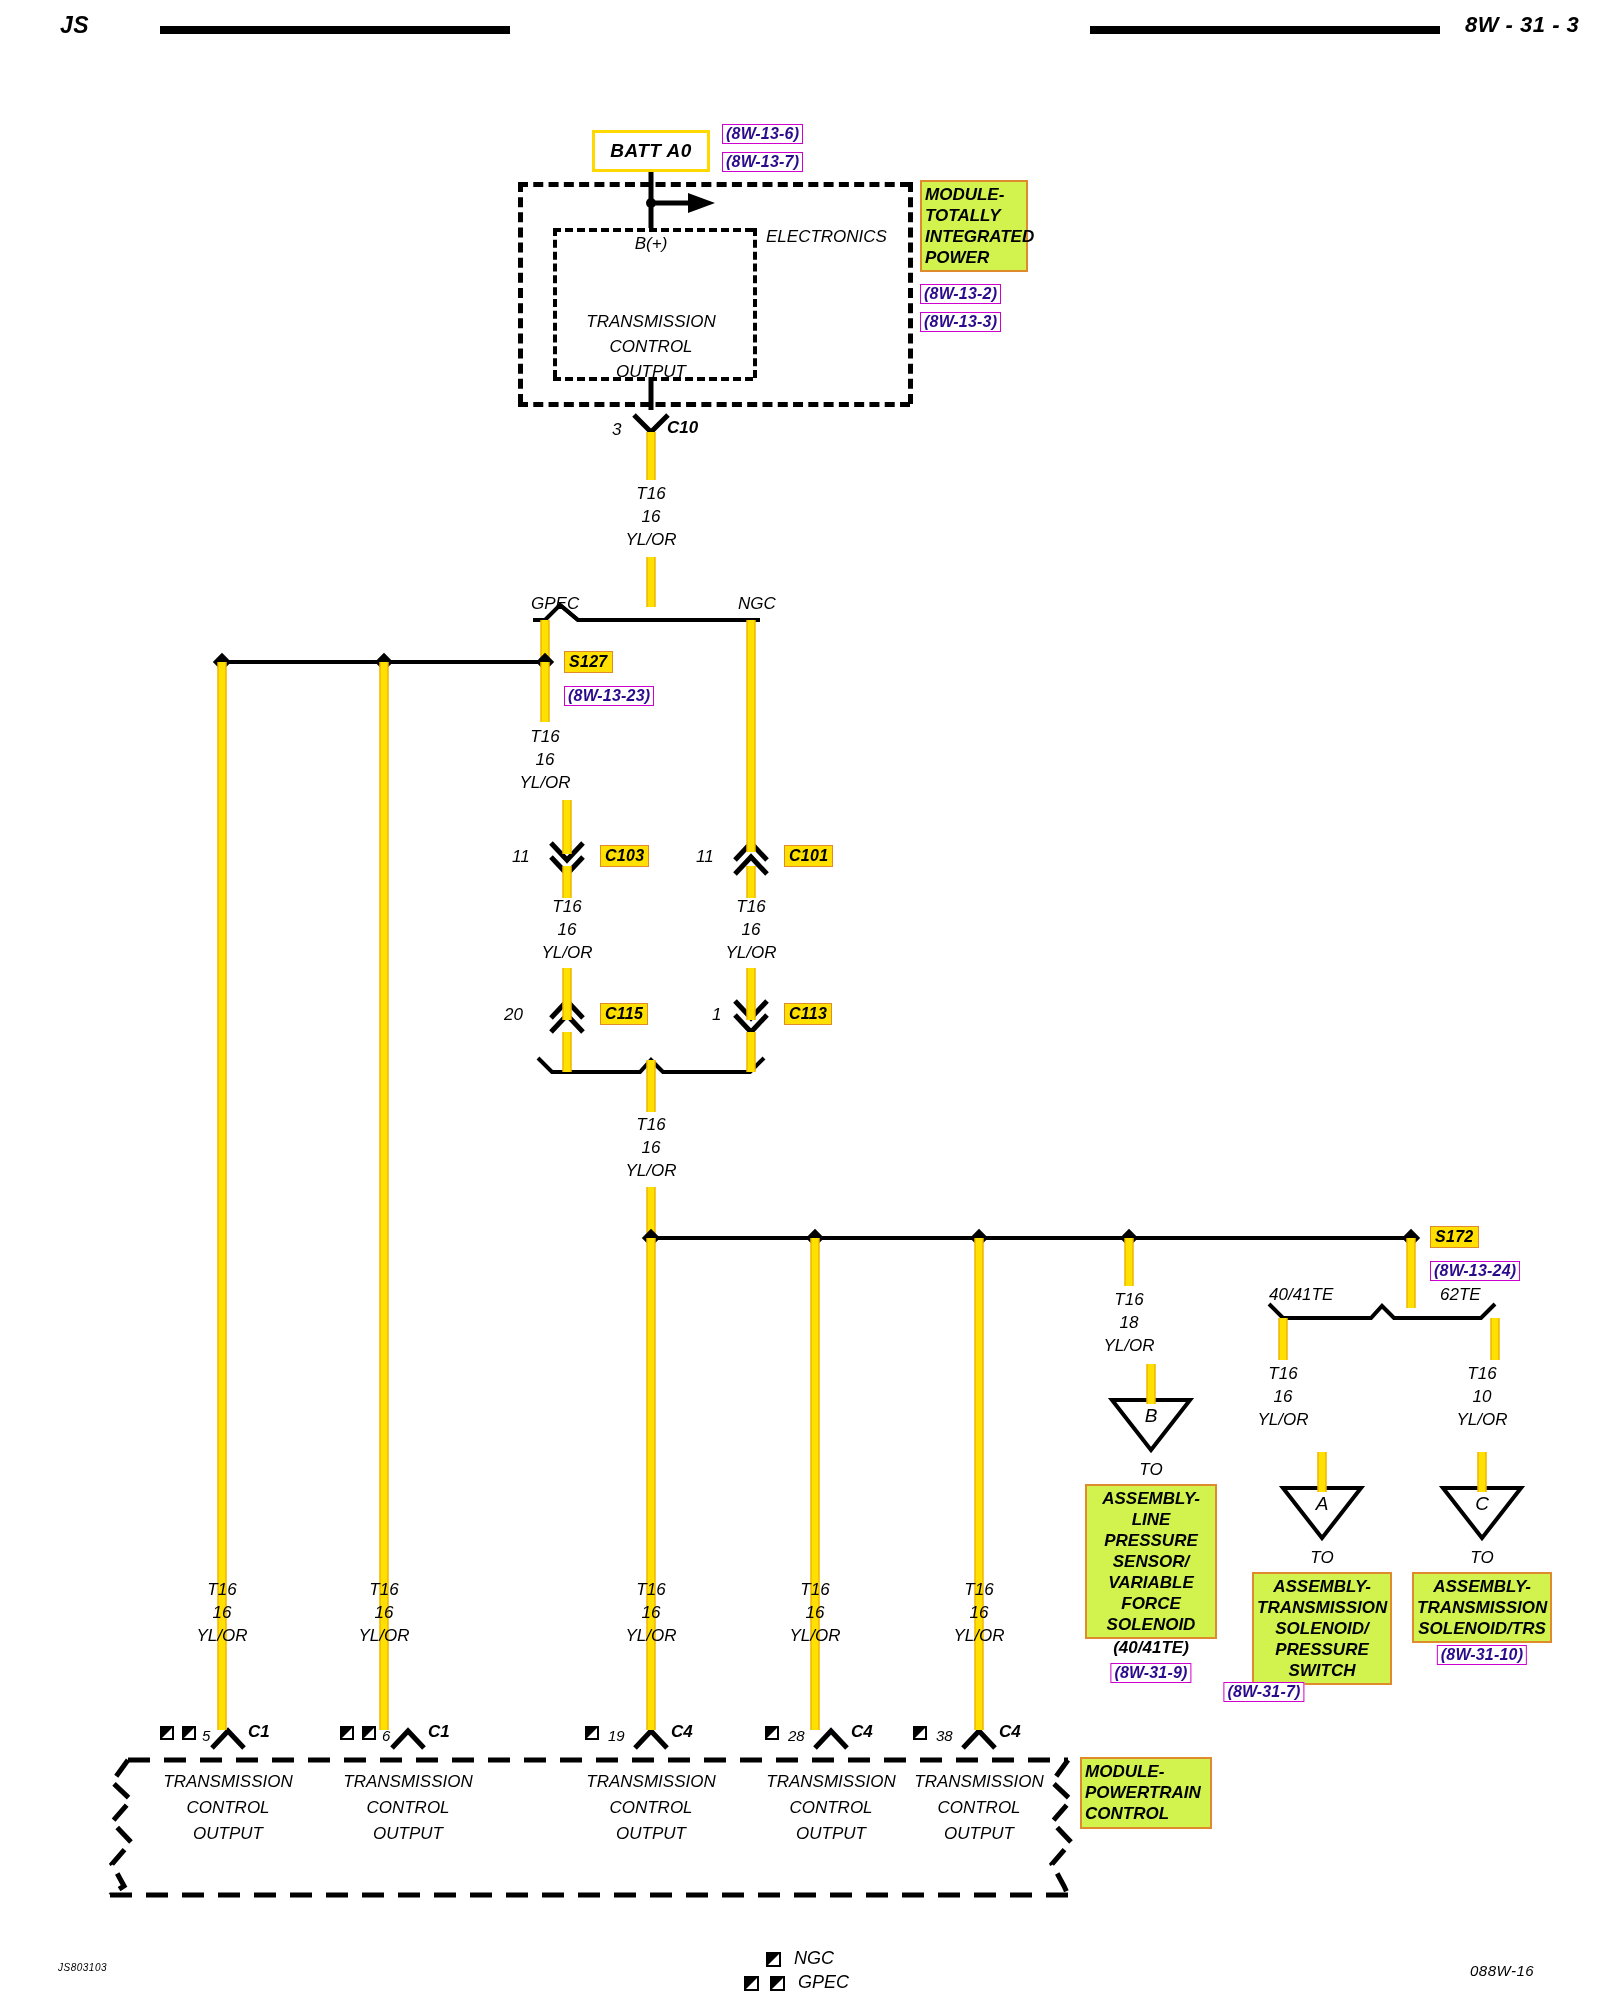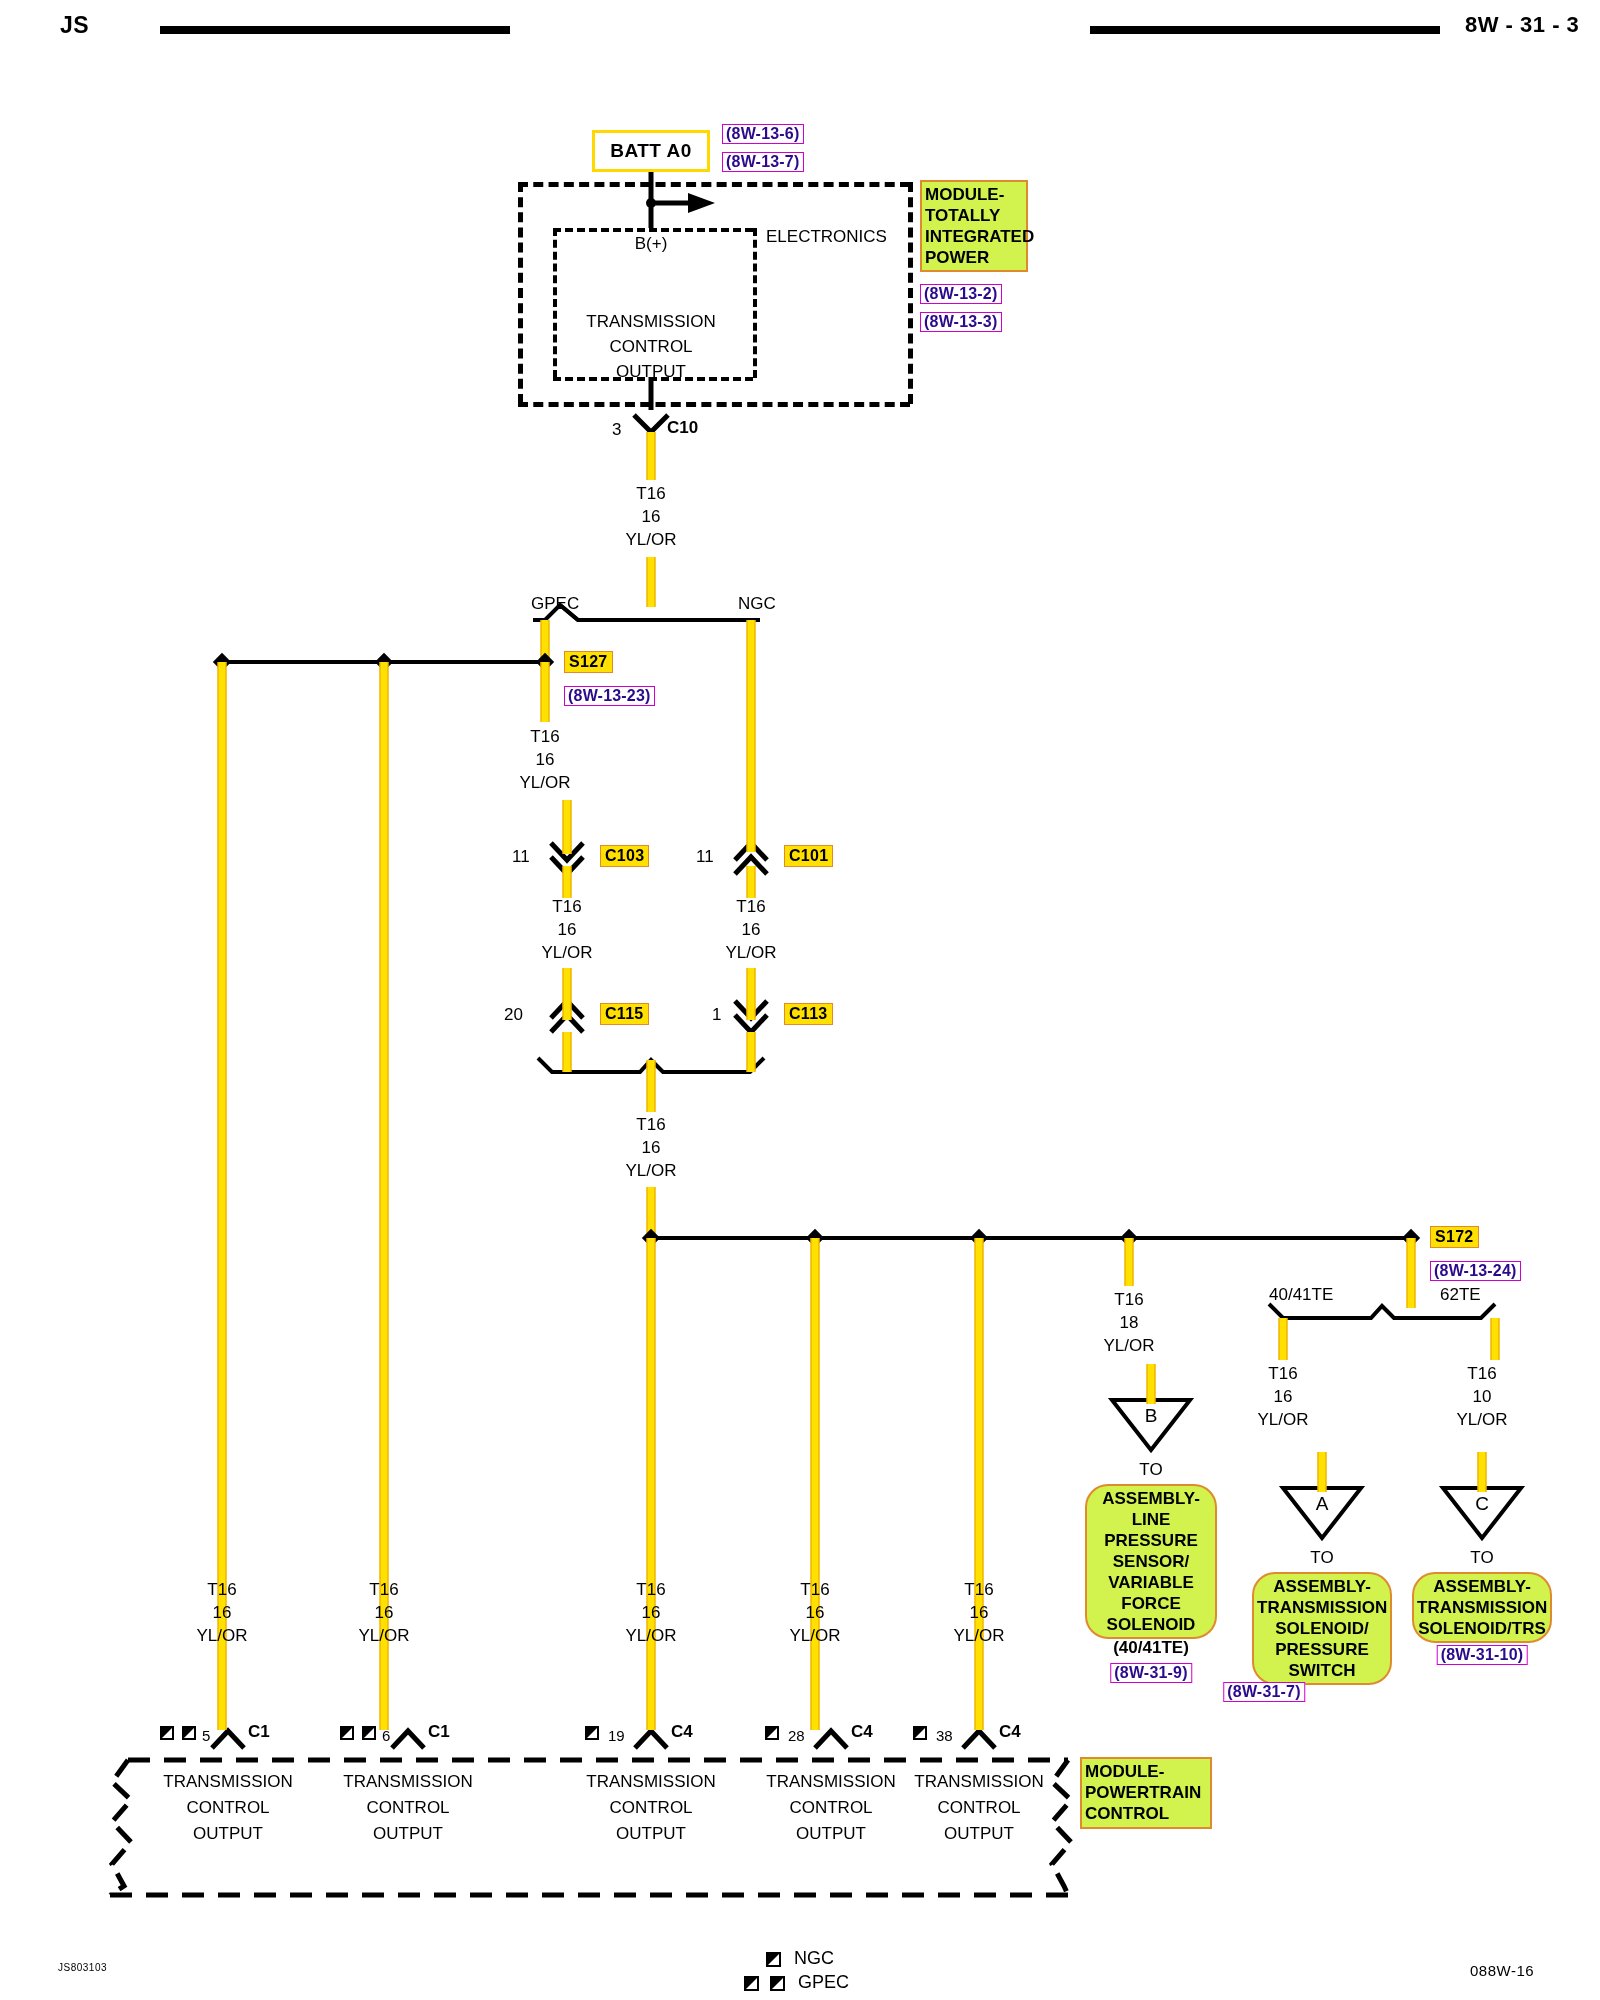--- a/index.html
+++ b/index.html
@@ -3,21 +3,21 @@
 <meta charset="utf-8">
 <title>8W-31 Transmission Control System</title>
 <style>
   html,body{margin:0;padding:0;background:#ffffff;}
   body{
     width:1600px;height:2000px;position:relative;
     font-family:"Liberation Sans", sans-serif;
     color:#000;
     -webkit-font-smoothing:none;
   }
-  .page{position:relative;width:1600px;height:2000px;overflow:hidden;}
+  .page{position:relative;width:1600px;height:2000px;overflow:hidden;font-style:italic;}
 
   
   .hdr{position:absolute;top:0;left:0;width:1600px;height:60px;}
   .hdr-left{position:absolute;left:60px;top:12px;font-size:23px;font-weight:bold;letter-spacing:0.5px;}
   .hdr-rule-l{position:absolute;left:160px;top:26px;width:350px;height:8px;background:#000;}
   .hdr-title{position:absolute;left:540px;top:11px;width:520px;text-align:center;font-size:22px;font-weight:bold;letter-spacing:0.3px;}
   .hdr-rule-r{position:absolute;left:1090px;top:26px;width:350px;height:8px;background:#000;}
   .hdr-right{position:absolute;left:1465px;top:12px;font-size:22px;font-weight:bold;letter-spacing:0.5px;}
 
   
@@ -39,21 +39,21 @@
 
   
   .bus{position:absolute;height:4px;background:#000;}
   .node{position:absolute;width:13px;height:13px;background:#000;
         transform:translate(-50%,-50%) rotate(45deg);}
 
   
   .green{position:absolute;background:#d2f24e;border:2px solid #e08a2e;
          font-size:17px;font-weight:bold;line-height:21px;padding:2px 3px;
          box-sizing:border-box;}
-  .green.ctrtxt{text-align:center;border-radius:23px;}
+  .green.ctrtxt{text-align:center;}
   .yellowbox{position:absolute;background:#ffe000;border:1px solid #e08a2e;
          font-size:16px;font-weight:bold;padding:1px 4px;box-sizing:border-box;
          letter-spacing:0.3px;}
   .ref{position:absolute;background:#ffffff;border:1.5px solid #d000d0;
        color:#2b0b8c;font-size:16px;font-weight:bold;padding:0 3px;
        white-space:nowrap;box-sizing:border-box;letter-spacing:0.2px;}
 
   
   .battbox{position:absolute;border:3px solid #ffd800;background:#fff;
            font-size:19px;font-weight:bold;display:flex;align-items:center;

